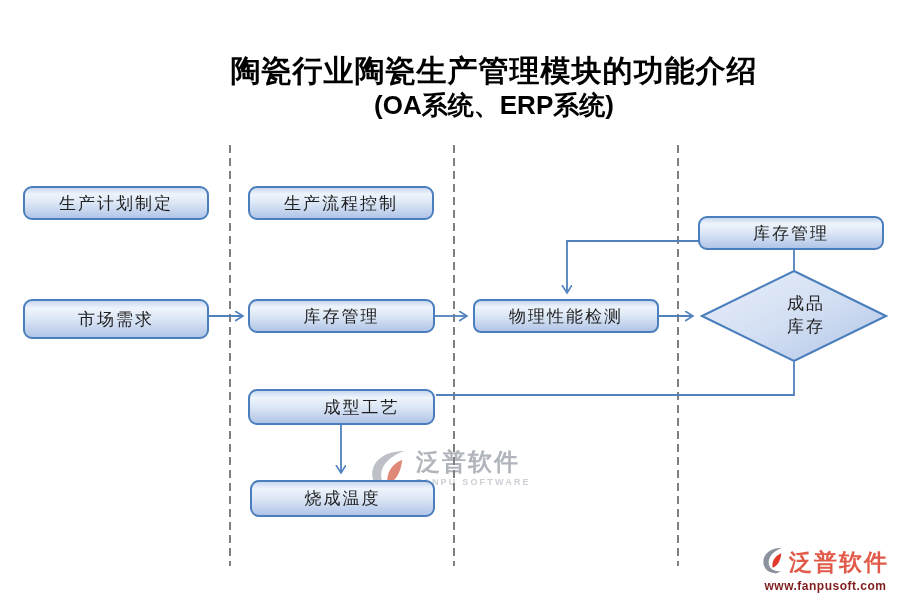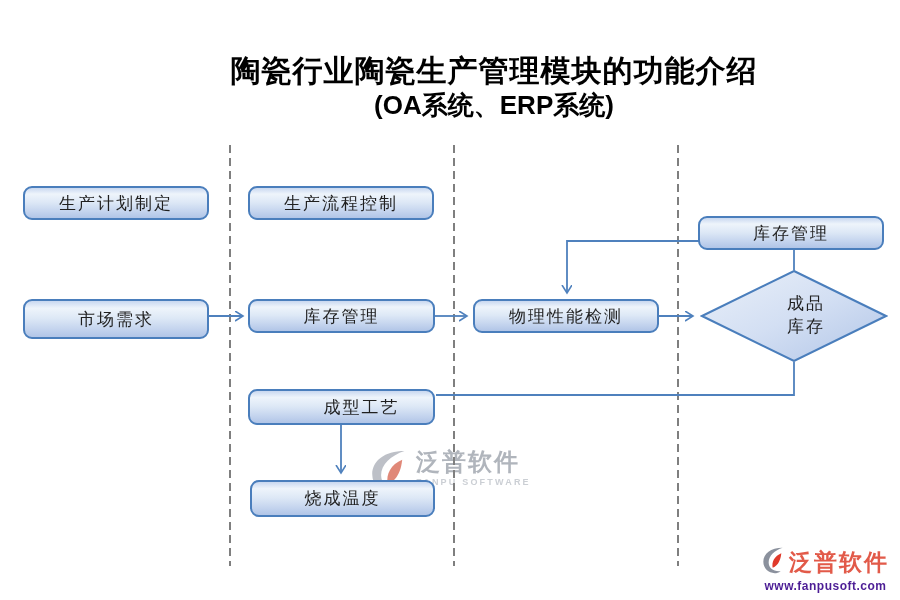--- a/index.html
+++ b/index.html
@@ -30,21 +30,21 @@
   }
   .watermark .wm-text{margin-left:6px;font-family:"Liberation Sans","DejaVu Sans",sans-serif;}
   .wm-brand{font-size:24px;font-weight:bold;color:#a8adb5;letter-spacing:2px;line-height:1.1;}
   .wm-en{font-size:9px;font-weight:bold;color:#c6cad0;letter-spacing:2.2px;margin-top:2px;}
   .footer-logo{
     position:absolute;left:762px;top:547px;z-index:3;
     font-family:"Liberation Sans","DejaVu Sans",sans-serif;
   }
   .footer-row{display:flex;align-items:center;}
   .footer-brand{font-size:23px;font-weight:bold;color:#e25a49;letter-spacing:2px;margin-left:3px;}
-  .footer-url{font-size:12px;font-weight:bold;color:#4c1d95;letter-spacing:0.5px;margin-top:1px;text-align:center;}
+  .footer-url{font-size:12px;font-weight:bold;color:#7f1d1d;letter-spacing:0.5px;margin-top:1px;text-align:center;}
 </style>
 </head>
 <body>
 
 <div class="stage">
 
   <div class="title-wrap">
     <div class="title-line1">陶瓷行业陶瓷生产管理模块的功能介绍</div>
     <div class="title-line2">(OA系统、ERP系统)</div>
   </div>
@@ -89,21 +89,21 @@
       <path d="M794,362 V395 H436"></path>
     </g>
   </svg>
 
   <div class="box" style="left:248px;top:186px;width:186px;height:34px;">生产流程控制</div>
   <div class="box" style="left:23px;top:186px;width:186px;height:34px;">生产计划制定</div>
   <div class="box" style="left:698px;top:186px;width:186px;height:34px;margin-top:30px;">库存管理</div>
 
   <div class="box" style="left:23px;top:299px;width:186px;height:40px;">市场需求</div>
   <div class="box" style="left:248px;top:299px;width:187px;height:34px;">库存管理</div>
-  <div class="box" style="left:473px;top:299px;width:186px;height:34px;">物理性能检测</div>
+  <div class="box" style="left:473px;top:299px;width:186px;height:34px;border-radius:8px;">物理性能检测</div>
   <div class="box" style="left:248px;top:389px;width:187px;height:36px;padding-left:40px;">成型工艺</div>
   <div class="box" style="left:250px;top:480px;width:185px;height:37px;">烧成温度</div>
 
   <div class="diamond-wrap">
     <svg width="188" height="92" viewBox="0 0 188 92">
       <polygon points="94,1 186,46 94,91 2,46" fill="url(#diamondFill)" stroke="#4a7ebc" stroke-width="2"></polygon>
     </svg>
     <div class="diamond-label">
       <span>成品</span>
       <span>库存</span>

